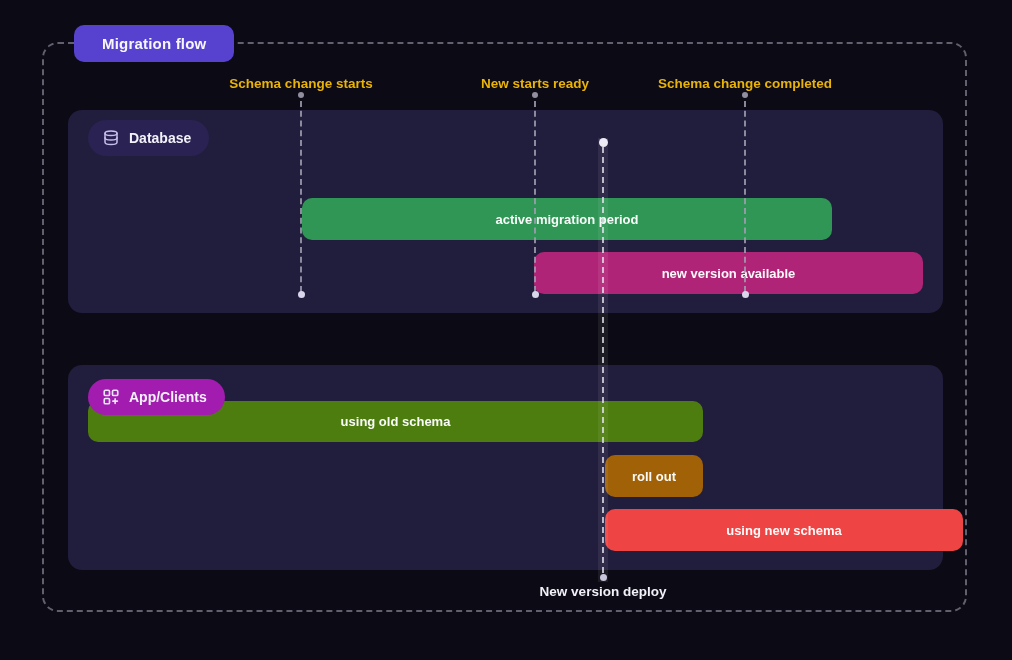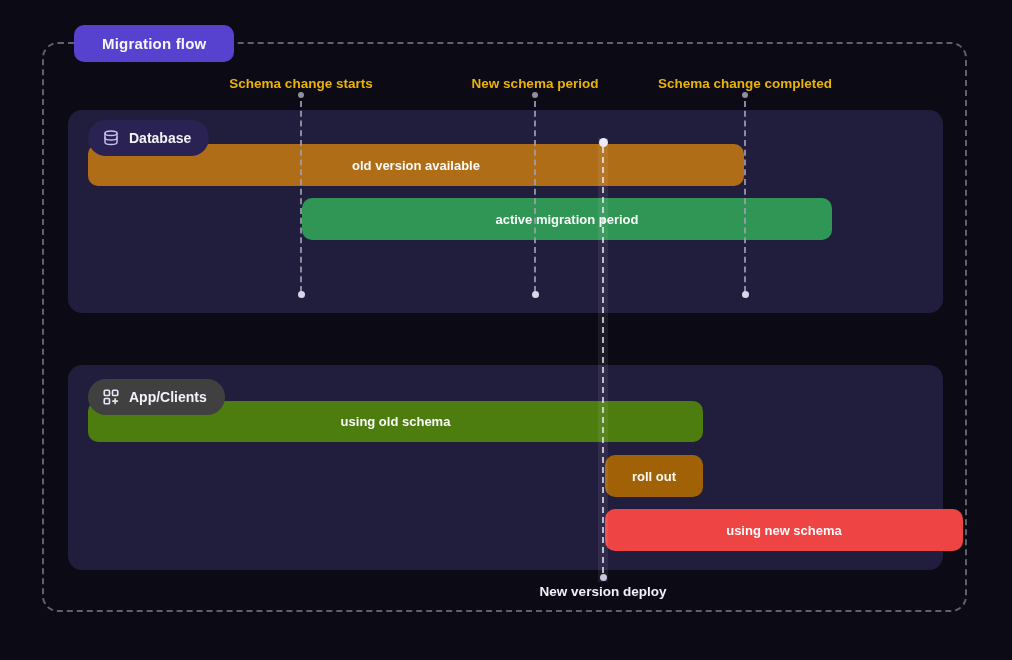--- a/index.html
+++ b/index.html
@@ -106,55 +106,55 @@
 
   <div class="lane-badge" style="left: 88px; top: 88px; background: rgb(42, 34, 82);">
     <svg width="18" height="18" viewBox="0 0 24 24" fill="none" stroke="#c6c1ec" stroke-width="2" stroke-linecap="round">
       <ellipse cx="12" cy="5.5" rx="8" ry="3"></ellipse>
       <path d="M4 5.5v6c0 1.66 3.58 3 8 3s8-1.34 8-3v-6"></path>
       <path d="M4 11.5v6c0 1.66 3.58 3 8 3s8-1.34 8-3v-6"></path>
     </svg>
     <span>Database</span>
   </div>
 
-  <div class="lane-badge" style="left: 88px; top: 347px; background: #404040;">
+  <div class="lane-badge" style="left: 88px; top: 347px; background: #a21caf;">
     <svg width="18" height="18" viewBox="0 0 24 24" fill="none" stroke="#e8e5f6" stroke-width="2.2" stroke-linecap="round" stroke-linejoin="round">
       <rect x="3" y="3" width="7" height="7" rx="1.5"></rect>
       <rect x="14" y="3" width="7" height="7" rx="1.5"></rect>
       <rect x="3" y="14" width="7" height="7" rx="1.5"></rect>
       <line x1="17.5" y1="14.5" x2="17.5" y2="20.5"></line>
       <line x1="14.5" y1="17.5" x2="20.5" y2="17.5"></line>
     </svg>
     <span>App/Clients</span>
   </div>
 
-  <div class="bar" style="left: 88px; top: 144px; width: 656px; background: rgb(176, 109, 23);">
-    <span>old version available</span>
-  </div>
   <div class="bar" style="left: 302px; top: 198px; width: 530px; background: rgb(47, 150, 85);">
     <span>active migration period</span>
+  </div>
+  <div class="bar" style="left: 534px; top: 252px; width: 389px; background: rgb(176, 36, 120);">
+    <span>new version available</span>
   </div>
   <div class="bar" style="left: 88px; top: 401px; width: 615px; height: 41px; background: #4d7c0f;">
     <span>using old schema</span>
   </div>
   <div class="bar" style="left: 605px; top: 455px; width: 98px; background: #a16207;">
     <span>roll out</span>
   </div>
   <div class="bar" style="left: 605px; top: 509px; width: 358px; background: #ef4444;">
     <span>using new schema</span>
   </div>
 
   <div class="event" style="left: 301px; top: 76px;">
     <div class="event-label">Schema change starts</div>
     <div class="event-dot-top"></div>
     <div class="event-line"></div>
     <div class="event-dot-bottom"></div>
   </div>
   <div class="event" style="left: 535px; top: 76px;">
-    <div class="event-label">New schema period</div>
+    <div class="event-label">New starts ready</div>
     <div class="event-dot-top"></div>
     <div class="event-line"></div>
     <div class="event-dot-bottom"></div>
   </div>
   <div class="event" style="left: 745px; top: 76px;">
     <div class="event-label">Schema change completed</div>
     <div class="event-dot-top"></div>
     <div class="event-line"></div>
     <div class="event-dot-bottom"></div>
   </div>

